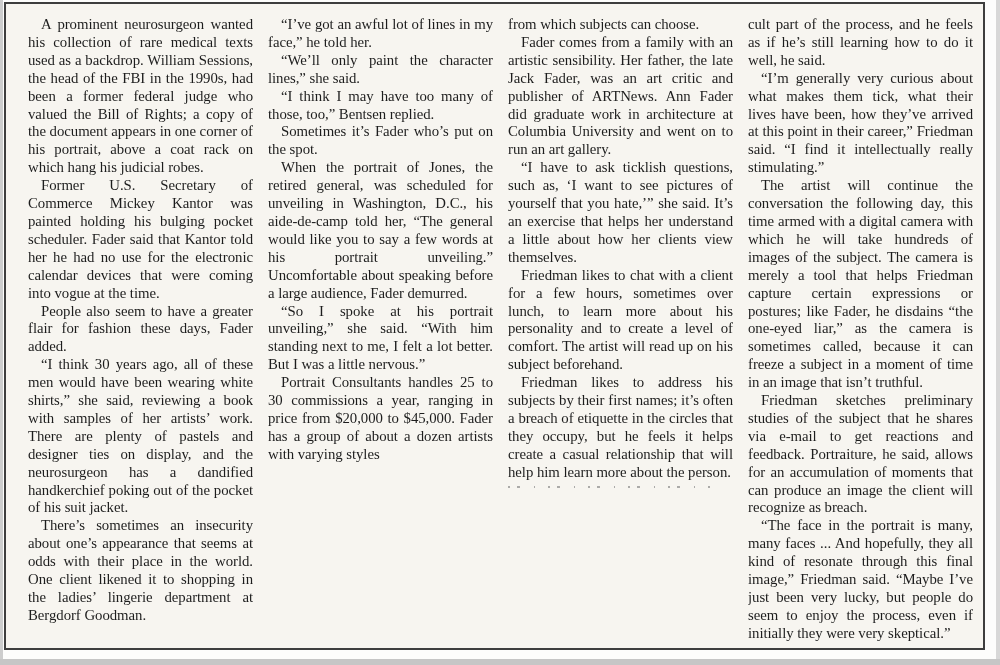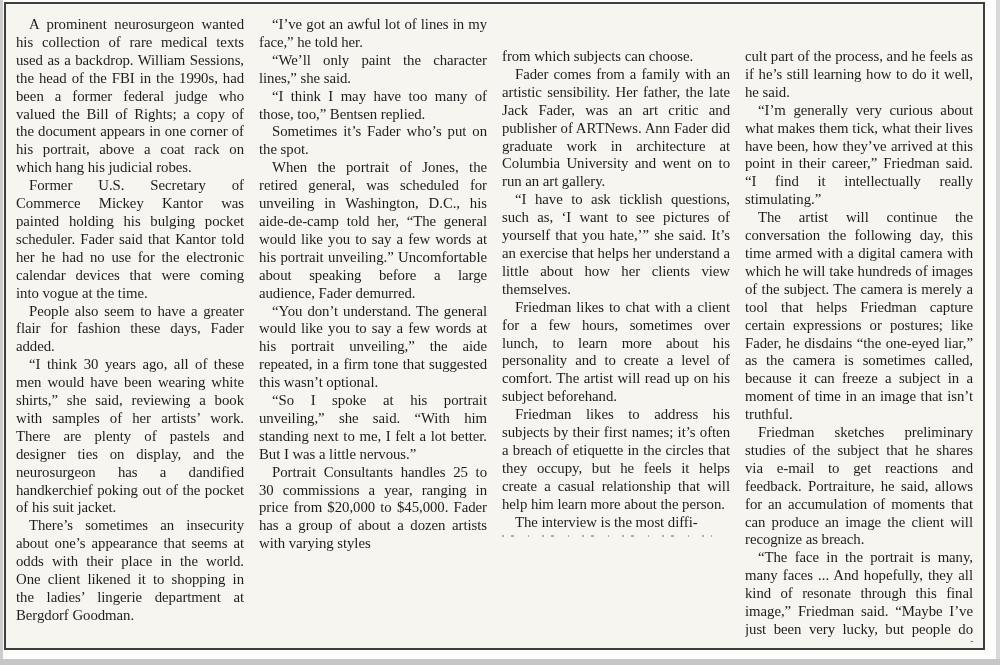--- a/index.html
+++ b/index.html
@@ -16,41 +16,41 @@
   .edge-left   { left: 0; top: 0; width: 3px; height: 665px; background: #cdcdcd; }
   .edge-right  { right: 0; top: 0; width: 4px; height: 665px; background: #d8d8d8; }
   .edge-bottom { left: 0; bottom: 0; width: 1000px; height: 6px; background: #c6c6c6; }
   
   .frame {
     position: absolute;
     left: 4px; top: 2px; right: 15px; bottom: 15px;
     border: 2px solid var(--border, #3e3e3e);
     background: var(--paper, #f7f5f0);
     box-sizing: border-box;
-    padding: 12px 10px 6px 10px;
+    padding: 12px 10px 6px 22px;
     overflow: hidden;
   }
   .columns {
     display: grid;
     grid-template-columns: repeat(4, 1fr);
     column-gap: 15px;
     height: 100%;
   }
   .column {
     overflow: hidden;
     text-align: justify;
     color: var(--ink, #1d1d1d);
     font-size: 14.8px;
     line-height: 17.9px;
     letter-spacing: -0.05px;
     hyphens: auto;
     -webkit-hyphens: auto;
   }
   .column p.para { margin: 0; text-indent: 13px; }
-  .column p.para.no-indent { text-indent: 0; margin-top: 32px; }
+  .column p.para.no-indent { text-indent: 0; }
   
   .clipped-line {
     height: 5px;
     margin-top: 3px;
     width: 92%;
     overflow: hidden;
     opacity: 0.55;
     background: repeating-linear-gradient(
       90deg,
       #6d6d6d 0 2px, transparent 2px 9px,
@@ -78,31 +78,29 @@
           <p class="para">People also seem to have a greater flair for fashion these days, Fader added.</p>
           <p class="para">“I think 30 years ago, all of these men would have been wearing white shirts,” she said, reviewing a book with samples of her artists’ work. There are plenty of pastels and designer ties on display, and the neurosurgeon has a dandified handkerchief poking out of the pocket of his suit jacket.</p>
           <p class="para">There’s sometimes an insecurity about one’s appearance that seems at odds with their place in the world. One client likened it to shopping in the ladies’ lingerie department at Bergdorf Goodman.</p>
         </div>
       <div class="column" lang="en">
           <p class="para">“I’ve got an awful lot of lines in my face,” he told her.</p>
           <p class="para">“We’ll only paint the character lines,” she said.</p>
           <p class="para">“I think I may have too many of those, too,” Bentsen replied.</p>
           <p class="para">Sometimes it’s Fader who’s put on the spot.</p>
           <p class="para">When the portrait of Jones, the retired general, was scheduled for unveiling in Washington, D.C., his aide-de-camp told her, “The general would like you to say a few words at his portrait unveiling.” Uncomfortable about speaking before a large audience, Fader demurred.</p>
-          <p class="para">“You don’t understand. The general would like you to say a few words at his portrait unveiling,” the aide repeated, in a firm tone that suggested this wasn’t optional.</p>
           <p class="para">“So I spoke at his portrait unveiling,” she said. “With him standing next to me, I felt a lot better. But I was a little nervous.”</p>
           <p class="para">Portrait Consultants handles 25 to 30 commissions a year, ranging in price from $20,000 to $45,000. Fader has a group of about a dozen artists with varying styles</p>
         </div>
       <div class="column" lang="en">
           <p class="para no-indent">from which subjects can choose.</p>
           <p class="para">Fader comes from a family with an artistic sensibility. Her father, the late Jack Fader, was an art critic and publisher of ARTNews. Ann Fader did graduate work in architecture at Columbia University and went on to run an art gallery.</p>
           <p class="para">“I have to ask ticklish questions, such as, ‘I want to see pictures of yourself that you hate,’” she said. It’s an exercise that helps her understand a little about how her clients view themselves.</p>
           <p class="para">Friedman likes to chat with a client for a few hours, sometimes over lunch, to learn more about his personality and to create a level of comfort. The artist will read up on his subject beforehand.</p>
           <p class="para">Friedman likes to address his subjects by their first names; it’s often a breach of etiquette in the circles that they occupy, but he feels it helps create a casual relationship that will help him learn more about the person.</p>
-          <p class="para">The interview is the most diffi-</p>
           <div class="clipped-line"></div>
         </div>
       <div class="column" lang="en">
           <p class="para no-indent">cult part of the process, and he feels as if he’s still learning how to do it well, he said.</p>
           <p class="para">“I’m generally very curious about what makes them tick, what their lives have been, how they’ve arrived at this point in their career,” Friedman said. “I find it intellectually really stimulating.”</p>
           <p class="para">The artist will continue the conversation the following day, this time armed with a digital camera with which he will take hundreds of images of the subject. The camera is merely a tool that helps Friedman capture certain expressions or postures; like Fader, he disdains “the one-eyed liar,” as the camera is sometimes called, because it can freeze a subject in a moment of time in an image that isn’t truthful.</p>
           <p class="para">Friedman sketches preliminary studies of the subject that he shares via e-mail to get reactions and feedback. Portraiture, he said, allows for an accumulation of moments that can produce an image the client will recognize as breach.</p>
           <p class="para">“The face in the portrait is many, many faces ... And hopefully, they all kind of resonate through this final image,” Friedman said. “Maybe I’ve just been very lucky, but people do seem to enjoy the process, even if initially they were very skeptical.”</p>
         </div>
     </div>

